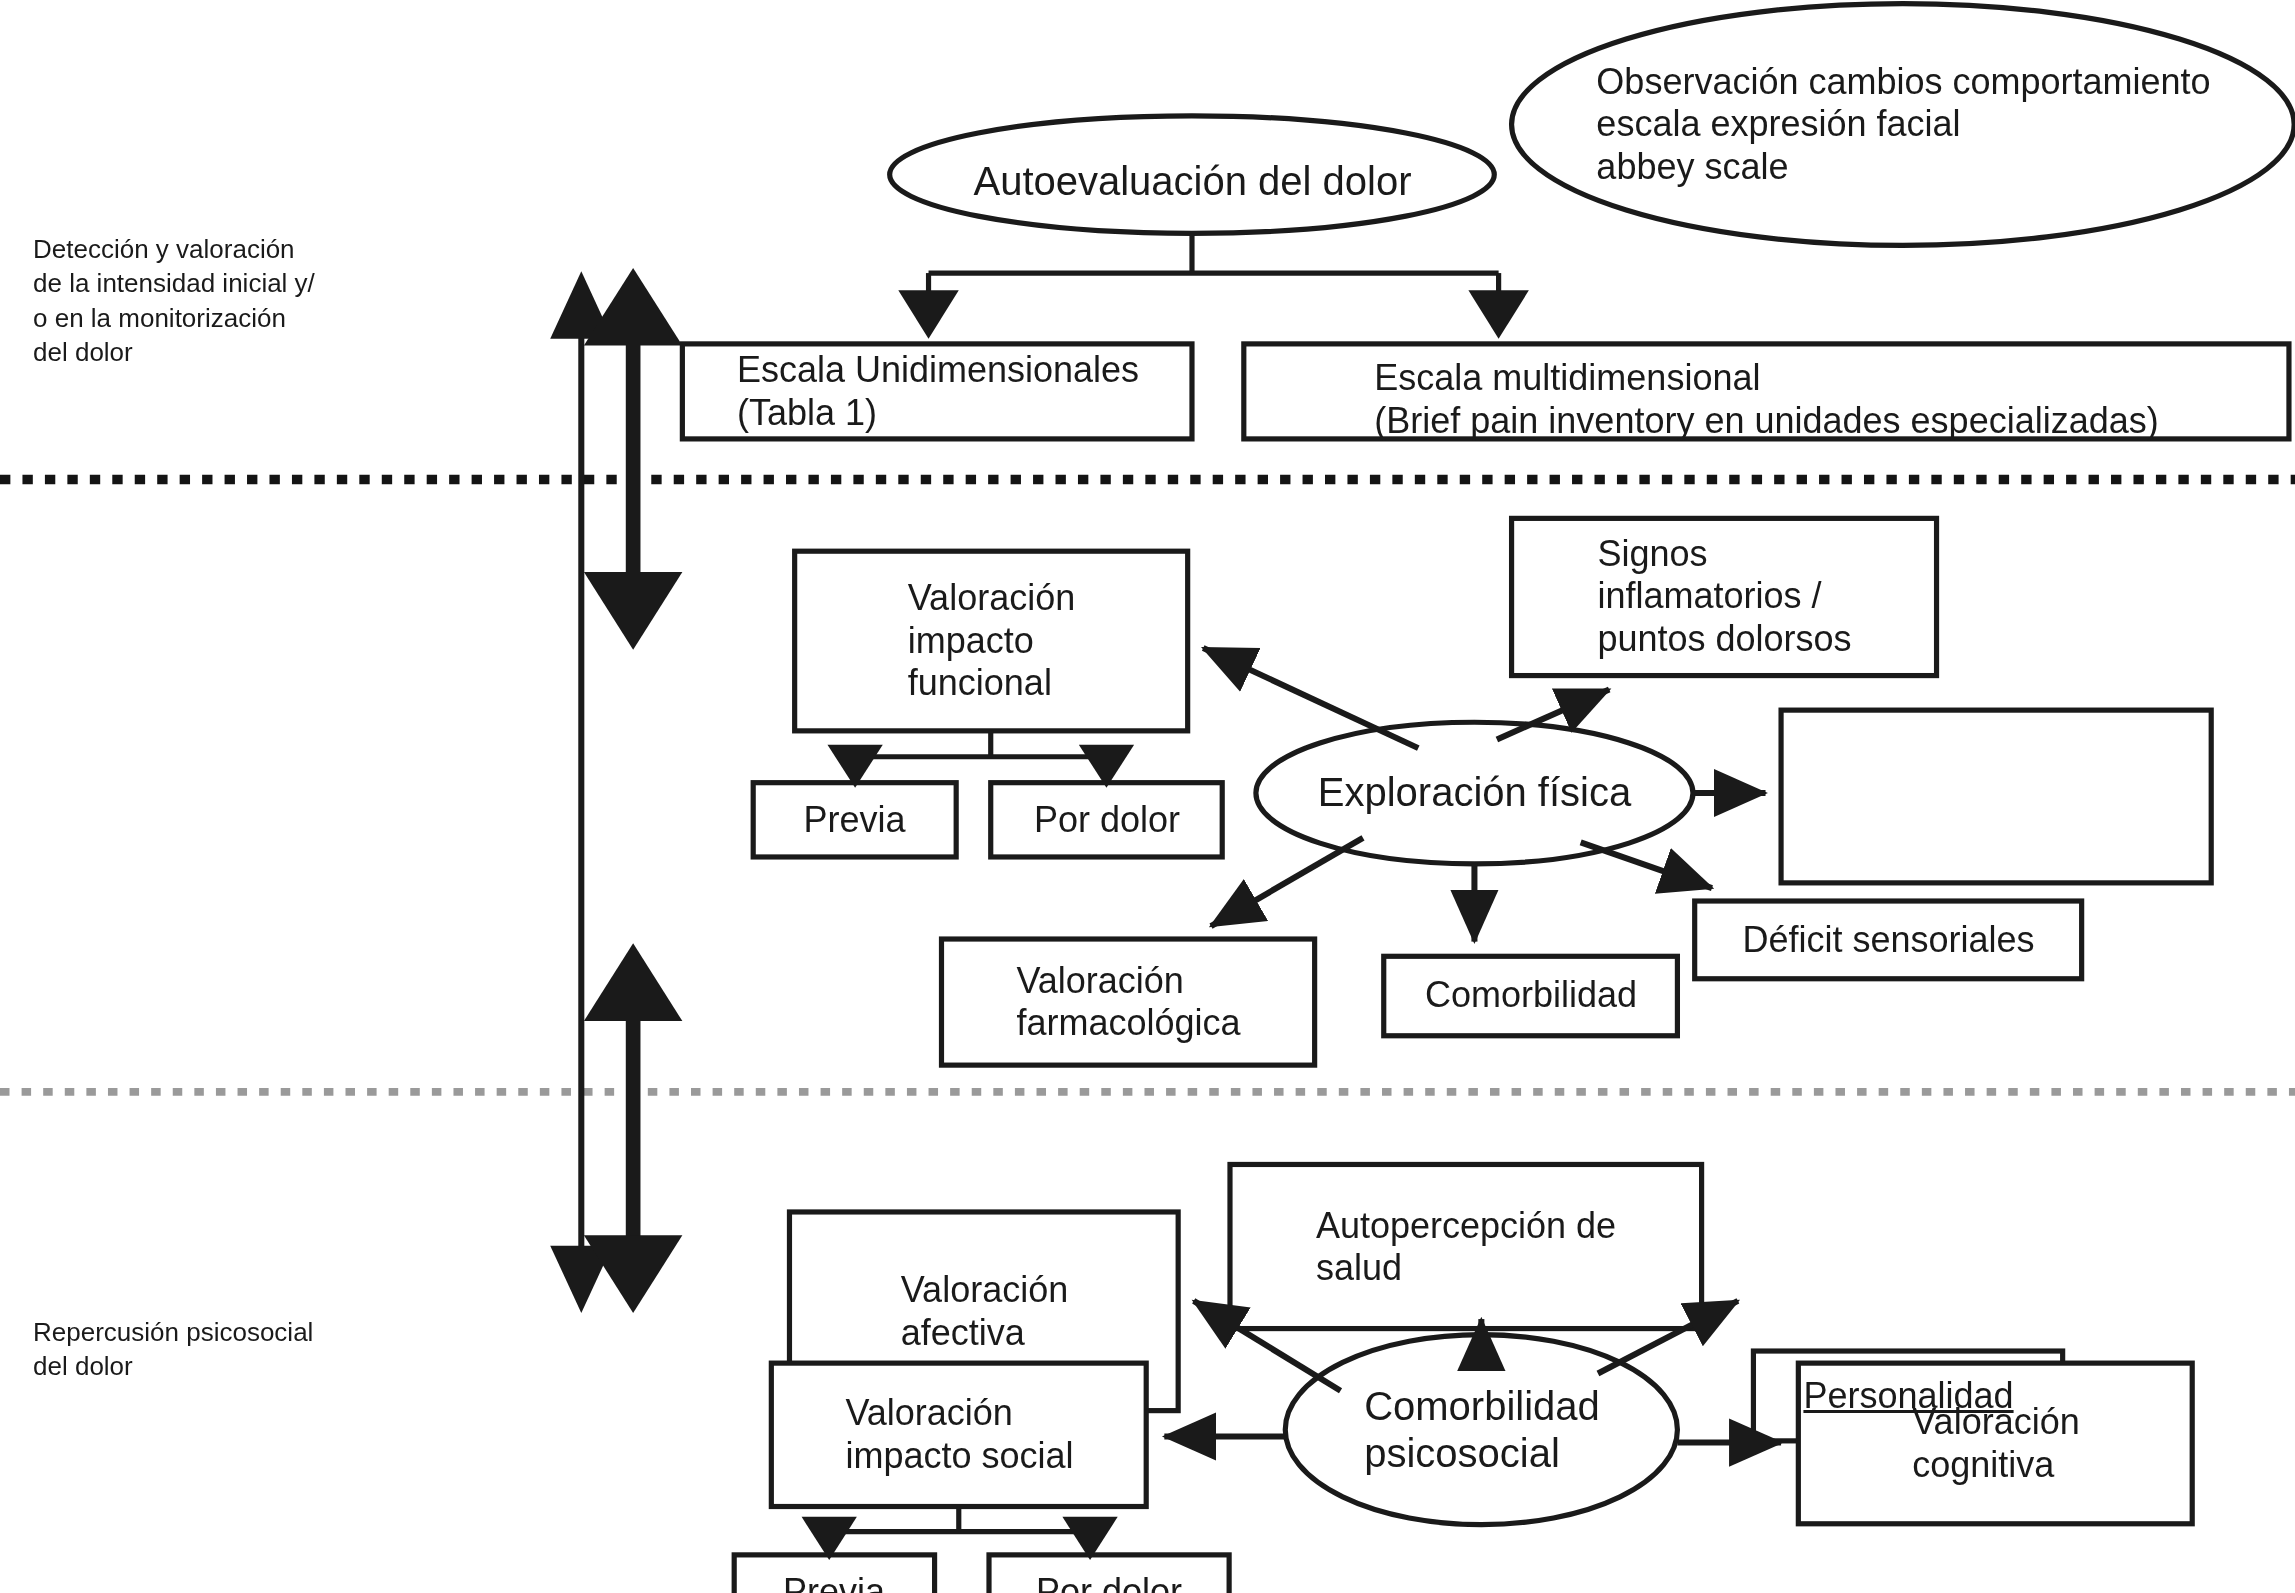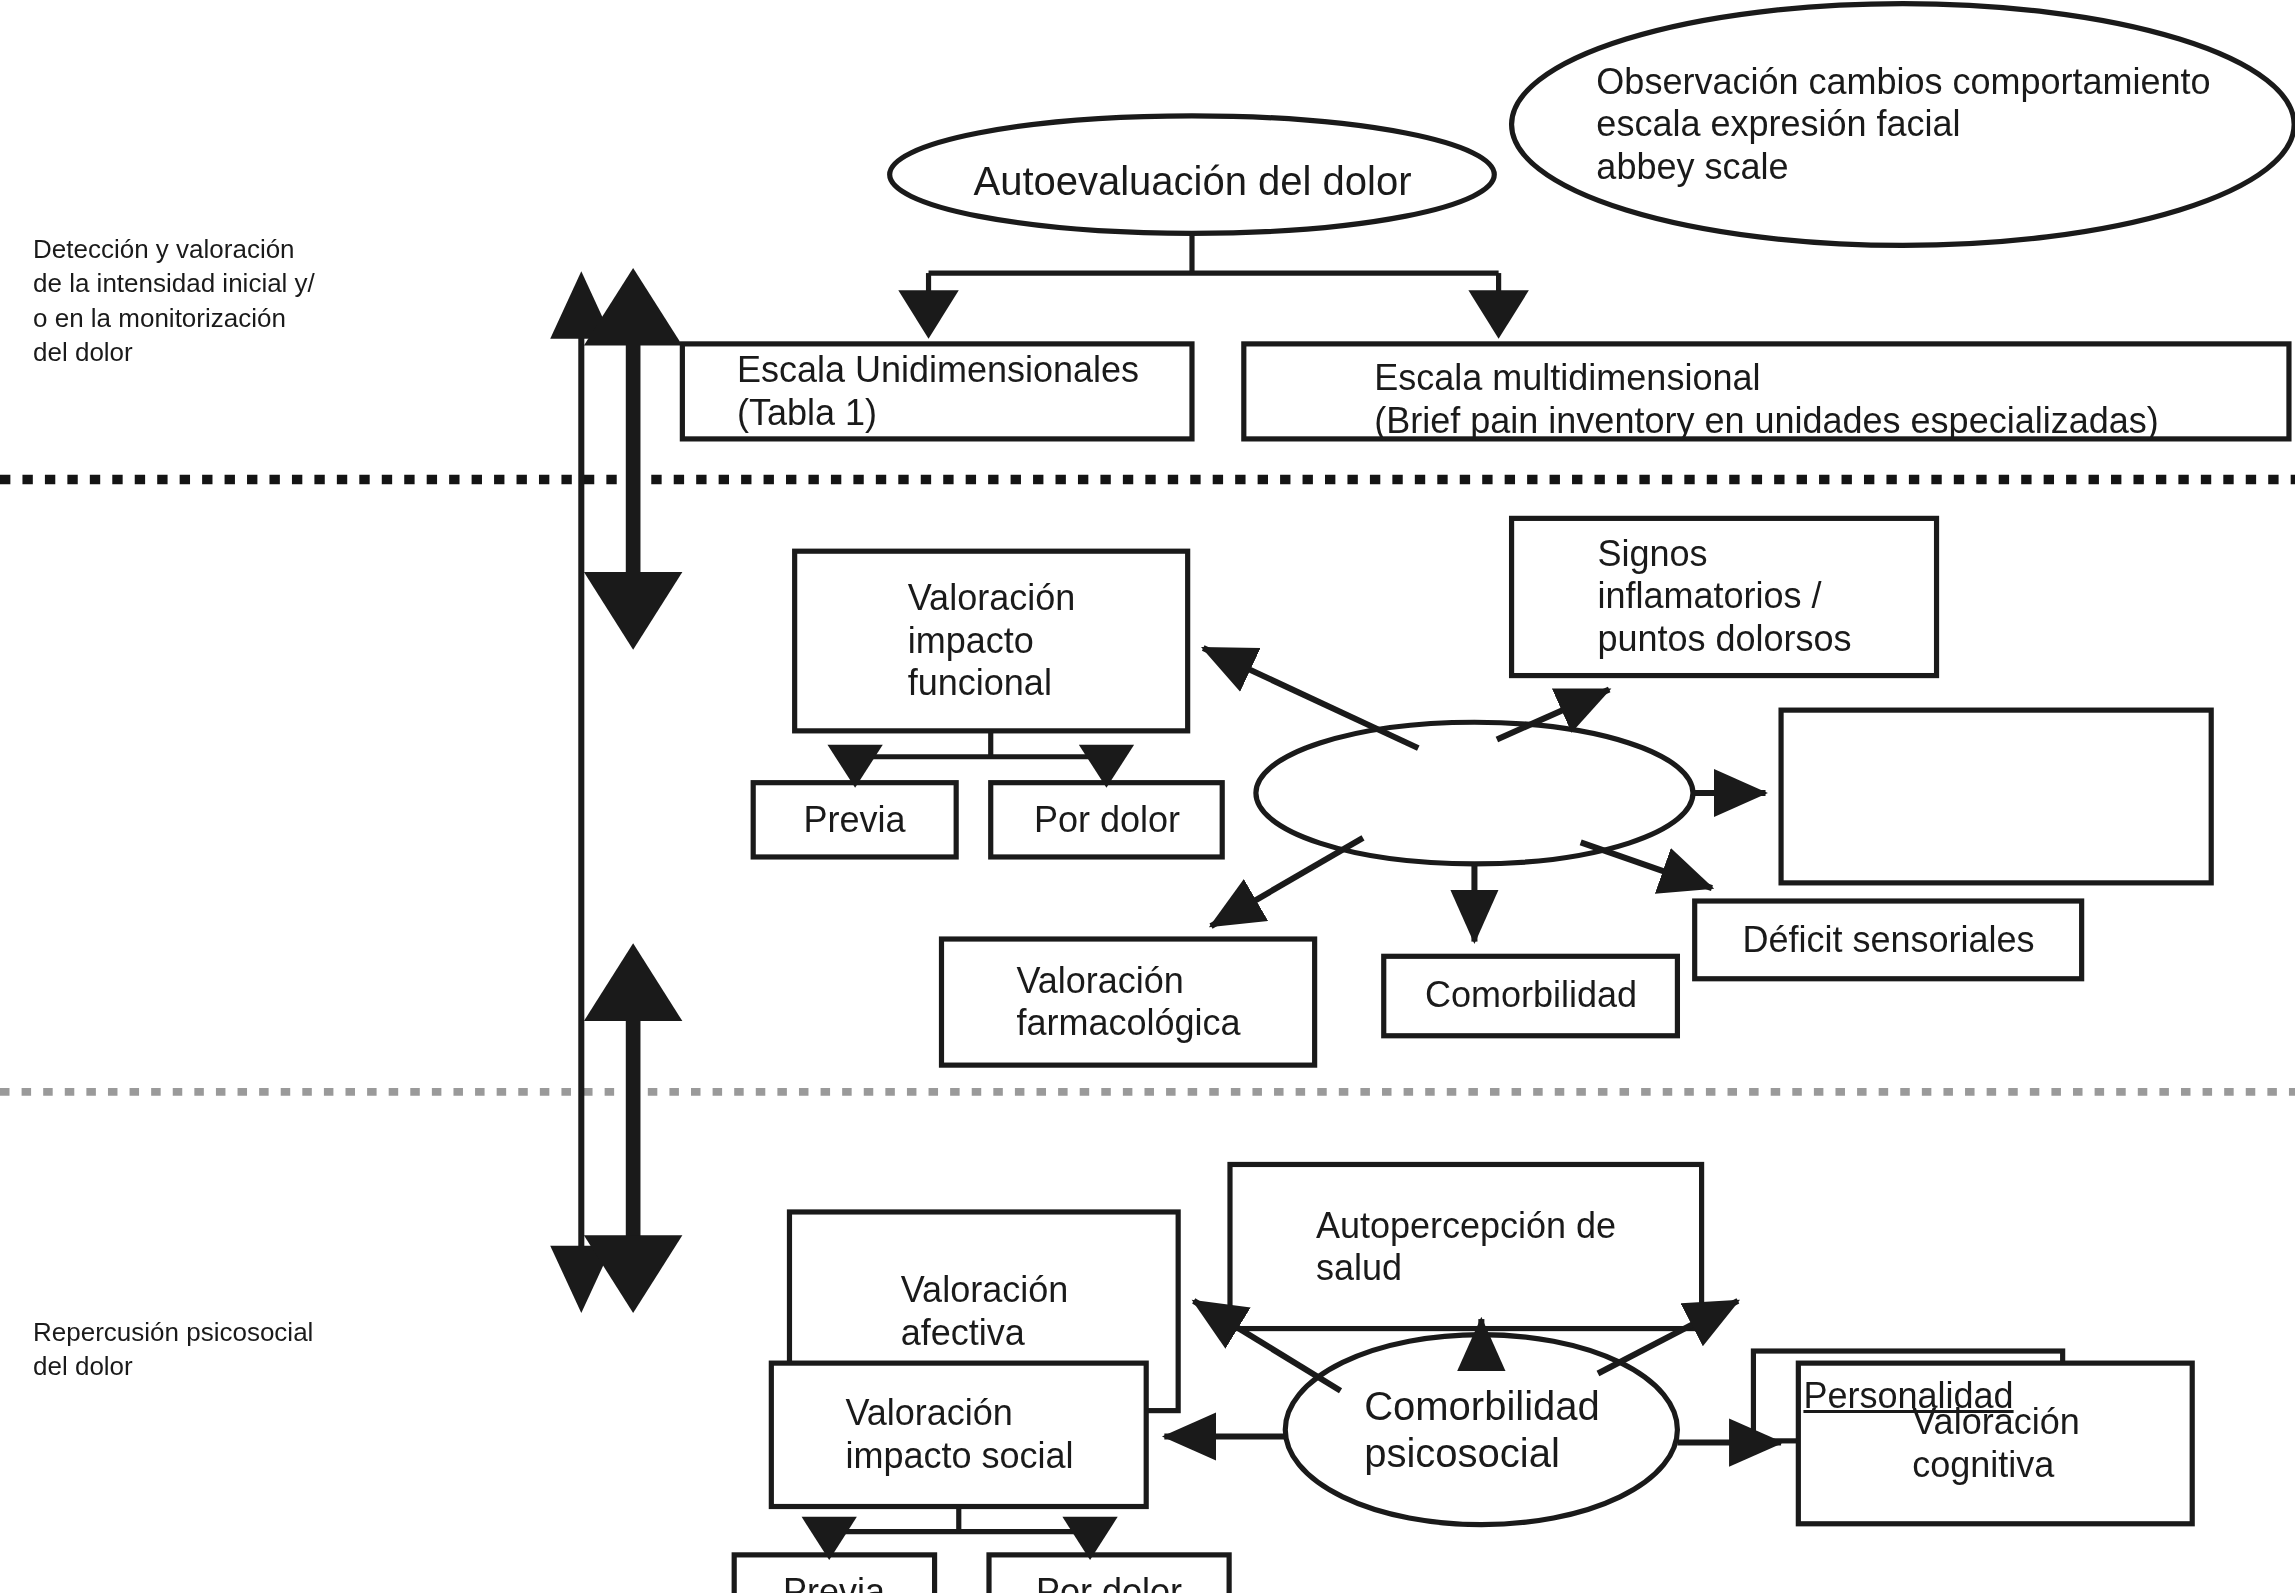--- a/index.html
+++ b/index.html
@@ -164,20 +164,21 @@
   <div class="node-text t42" style="left:683px; top:344px; width:510px; height:95px;">Escala Unidimensionales
 (Tabla 1)</div>
   <div class="node-text t42" style="left:1244px; top:352px; width:1045px; height:95px;">Escala multidimensional
 (Brief pain inventory en unidades especializadas)</div>
 
   <div class="node-text t42" style="left:795px; top:551px; width:393px; height:180px;">Valoración
 impacto
 funcional</div>
   <div class="node-text t42" style="left:753px; top:783px; width:203px; height:74px;">Previa</div>
   <div class="node-text t42" style="left:991px; top:783px; width:232px; height:74px;">Por dolor</div>
+  <div class="node-text t46" style="left:1256px; top:722px; width:437px; height:142px;">Exploración física</div>
   <div class="node-text t42" style="left:1512px; top:518px; width:425px; height:157px;">Signos
 inflamatorios /
 puntos dolorsos</div>
   <div class="node-text t42" style="left:1695px; top:901px; width:387px; height:78px;">Déficit sensoriales</div>
   <div class="node-text t42" style="left:1384px; top:956px; width:294px; height:79px;">Comorbilidad</div>
   <div class="node-text t42" style="left:942px; top:939px; width:373px; height:126px;">Valoración
 farmacológica</div>
 
   <div class="node-text t42" style="left:790px; top:1212px; width:389px; height:199px;">Valoración
 afectiva</div>

